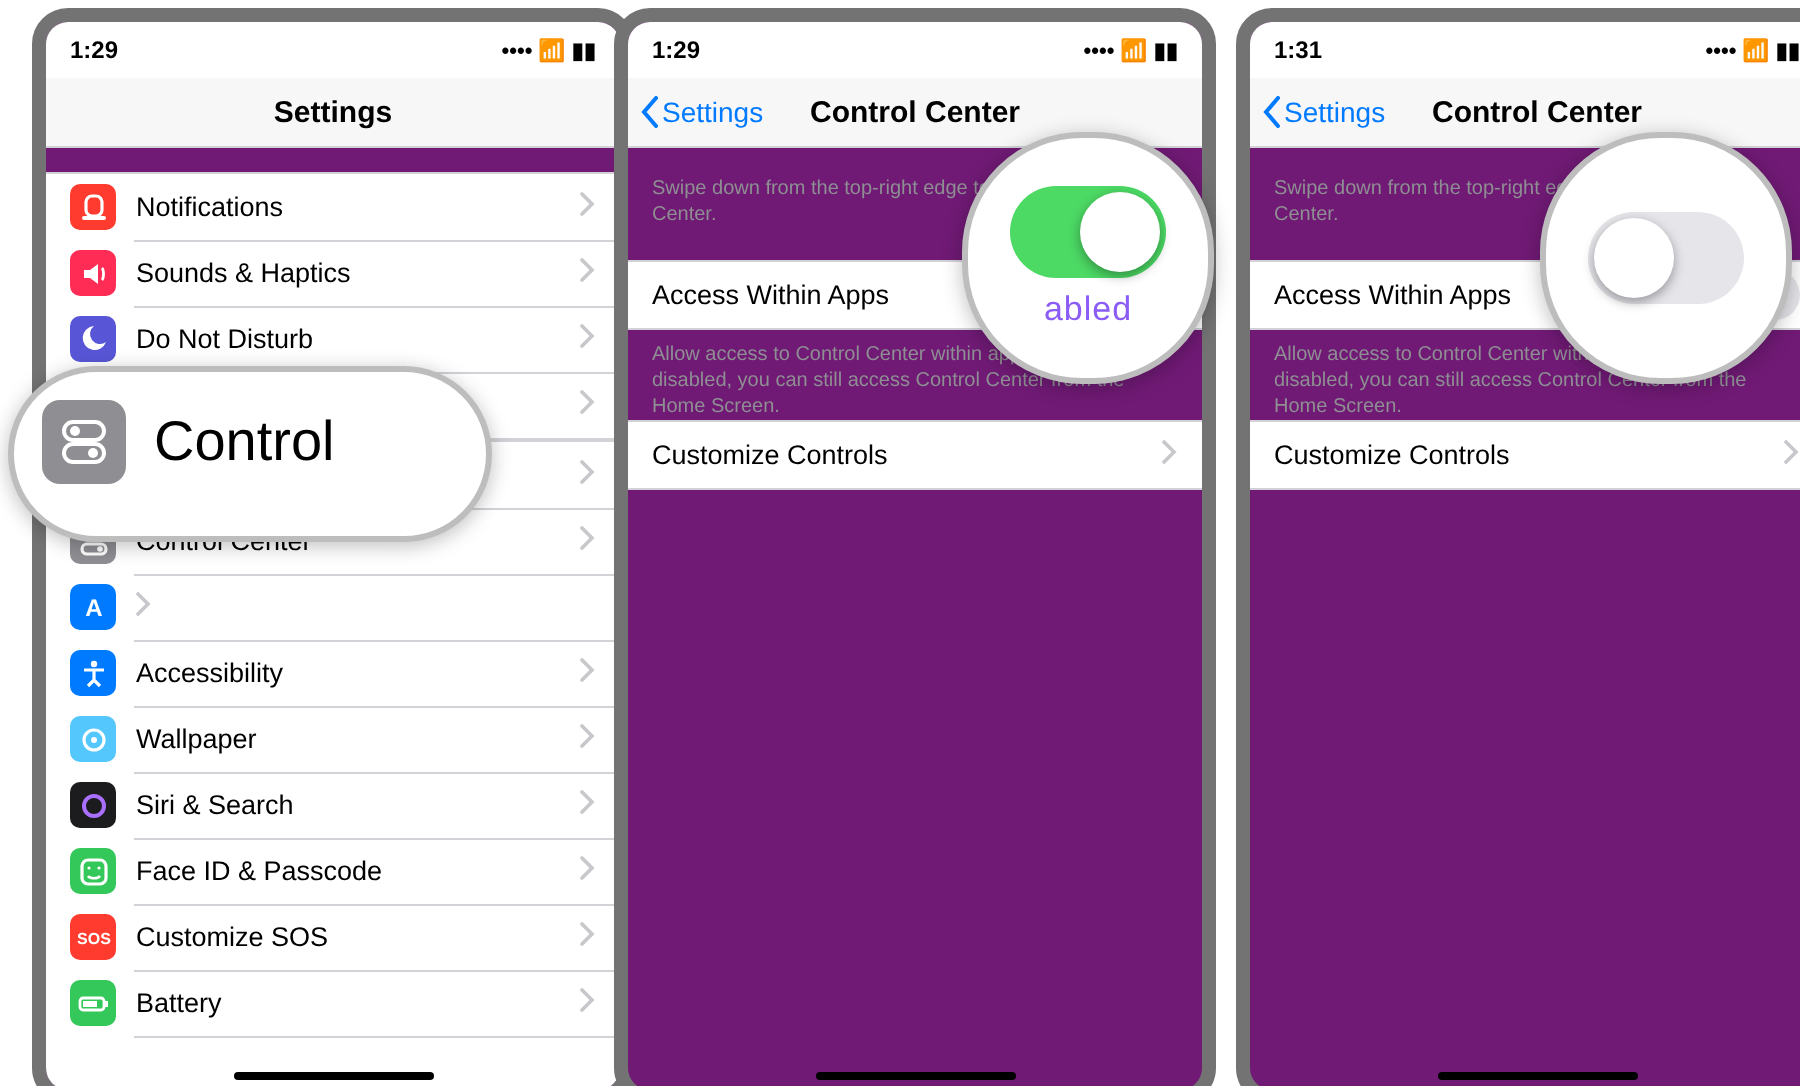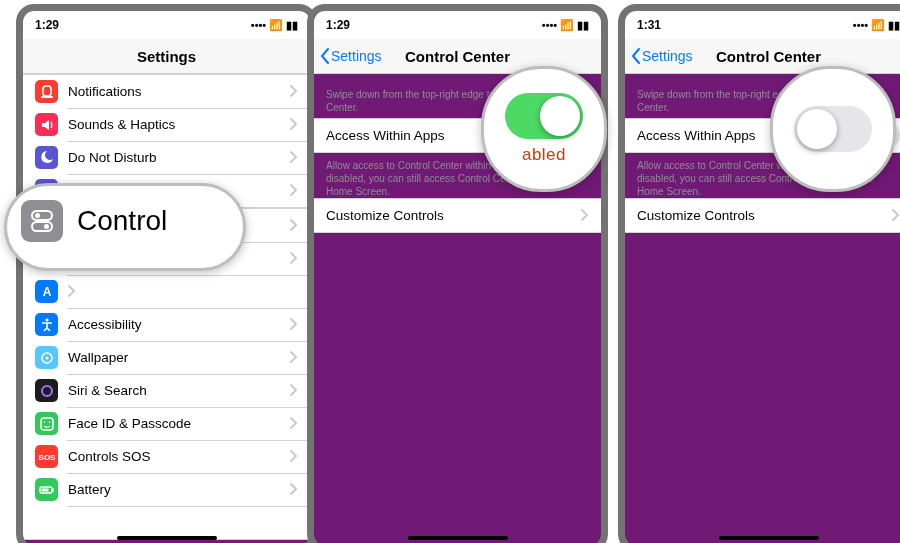--- a/index.html
+++ b/index.html
@@ -6,21 +6,21 @@
   .stage{position:relative;width:900px;height:543px;background:#fff;overflow:hidden}
   .phone{position:absolute;top:4px;width:287px;height:534px;background:#701a75;border-radius:18px;border:7px solid #737373;overflow:hidden}
   #p1{left:16px}#p2{left:307px}#p3{left:618px}
   .status{display:flex;justify-content:space-between;align-items:center;height:28px;padding:0 12px;background:#fff;font-size:12px;font-weight:600}
   .status .r span{margin-left:3px;font-size:11px}
   .nav{display:flex;align-items:center;justify-content:center;height:34px;background:#f7f7f7;border-bottom:1px solid #d1d1d6;position:relative}
   .nav .title{font-size:15px;font-weight:600;color:#000}
   .nav .back{position:absolute;left:6px;color:#007aff;font-size:14px;display:flex;align-items:center;font-weight:400}
   .nav .back svg{margin-right:1px}
   .group{background:#fff;border-top:1px solid #d1d1d6;border-bottom:1px solid #d1d1d6}
-  .group.tight{}
+  .group.tight{margin-top:12px}
   .row{display:flex;align-items:center;height:33px;padding:0 12px;position:relative}
   .row+.row::before{content:"";position:absolute;left:44px;right:0;top:0;height:1px;background:#d1d1d6}
   .iconbox{width:23px;height:23px;border-radius:5px;margin-right:10px;display:flex;align-items:center;justify-content:center;flex-shrink:0}
   .iconbox svg{display:block}
   .row .label{flex:1;font-size:13.5px;color:#000}
   .chev{color:#c7c7cc}
   .switch{width:42px;height:25px;border-radius:13px;position:relative;flex-shrink:0}
   .switch .knob{position:absolute;width:21px;height:21px;border-radius:50%;background:#fff;top:2px;box-shadow:0 1px 3px rgba(0,0,0,.3)}
   .switch.on{background:#4cd964}.switch.on .knob{right:2px}
   .switch.off{background:#e5e5ea}.switch.off .knob{left:2px}
@@ -30,21 +30,21 @@
   
   .zoom{position:absolute;background:#fff;border:3px solid #bdbdbd;display:flex;align-items:center;box-shadow:0 2px 10px rgba(0,0,0,.25);overflow:hidden}
   .zoom.pill{border-radius:50px;height:70px;padding:0 26px 12px 14px}
   .zoom.pill .big-icon{width:42px;height:42px;border-radius:9px;background:#8e8e93;margin-right:14px;display:flex;align-items:center;justify-content:center}
   .zoom.pill .big-label{font-size:28px;font-weight:400;color:#000}
   .zoom.circle{width:120px;height:120px;border-radius:60px;justify-content:center;flex-direction:column}
   .zoom.circle .bigswitch{width:78px;height:46px;border-radius:23px;position:relative}
   .zoom.circle .bigswitch .k{position:absolute;width:40px;height:40px;border-radius:50%;background:#fff;top:3px;box-shadow:0 2px 6px rgba(0,0,0,.35)}
   .zoom.circle .bigswitch.on{background:#4cd964}.zoom.circle .bigswitch.on .k{right:3px}
   .zoom.circle .bigswitch.off{background:#e5e5ea}.zoom.circle .bigswitch.off .k{left:3px}
-  .zoom.circle .sub{font-size:17px;color:#c2410c;margin-top:6px;letter-spacing:.5px}
+  .zoom.circle .sub{font-size:17px;color:#8b5cf6;margin-top:6px;letter-spacing:.5px}
 </style>
 </head>
 <body>
 
 <div class="stage">
 
   <div class="phone" id="p1">
     <div class="status">
       <span>1:29</span>
       <span class="r"><span>••••</span><span>📶</span><span>▮▮</span></span>
@@ -187,21 +187,21 @@
             <span class="chev"><svg width="8" height="12" viewBox="0 0 8 12">
                 <path d="M1 1l5 5-5 5" stroke="#c7c7cc" stroke-width="1.8" fill="none" stroke-linecap="round"></path>
               </svg></span>
           </div>
           <div class="row">
             <span class="iconbox" style="background:#ff3b30">
               <svg width="18" height="18" viewBox="0 0 18 18">
                 <text x="9" y="12" text-anchor="middle" font-size="8" font-weight="700" fill="#fff">SOS</text>
               </svg>
             </span>
-            <span class="label">Controls SOS</span>
+            <span class="label">Customize SOS</span>
             <span class="chev"><svg width="8" height="12" viewBox="0 0 8 12">
                 <path d="M1 1l5 5-5 5" stroke="#c7c7cc" stroke-width="1.8" fill="none" stroke-linecap="round"></path>
               </svg></span>
           </div>
           <div class="row">
             <span class="iconbox" style="background:#34c759">
               <svg width="18" height="18" viewBox="0 0 18 18">
                 <rect x="2" y="6" width="12" height="6" rx="1.5" fill="none" stroke="#fff" stroke-width="1.4"></rect>
                 <rect x="14.5" y="7.5" width="1.5" height="3" fill="#fff"></rect>
                 <rect x="3.5" y="7.5" width="7" height="3" fill="#fff"></rect>

